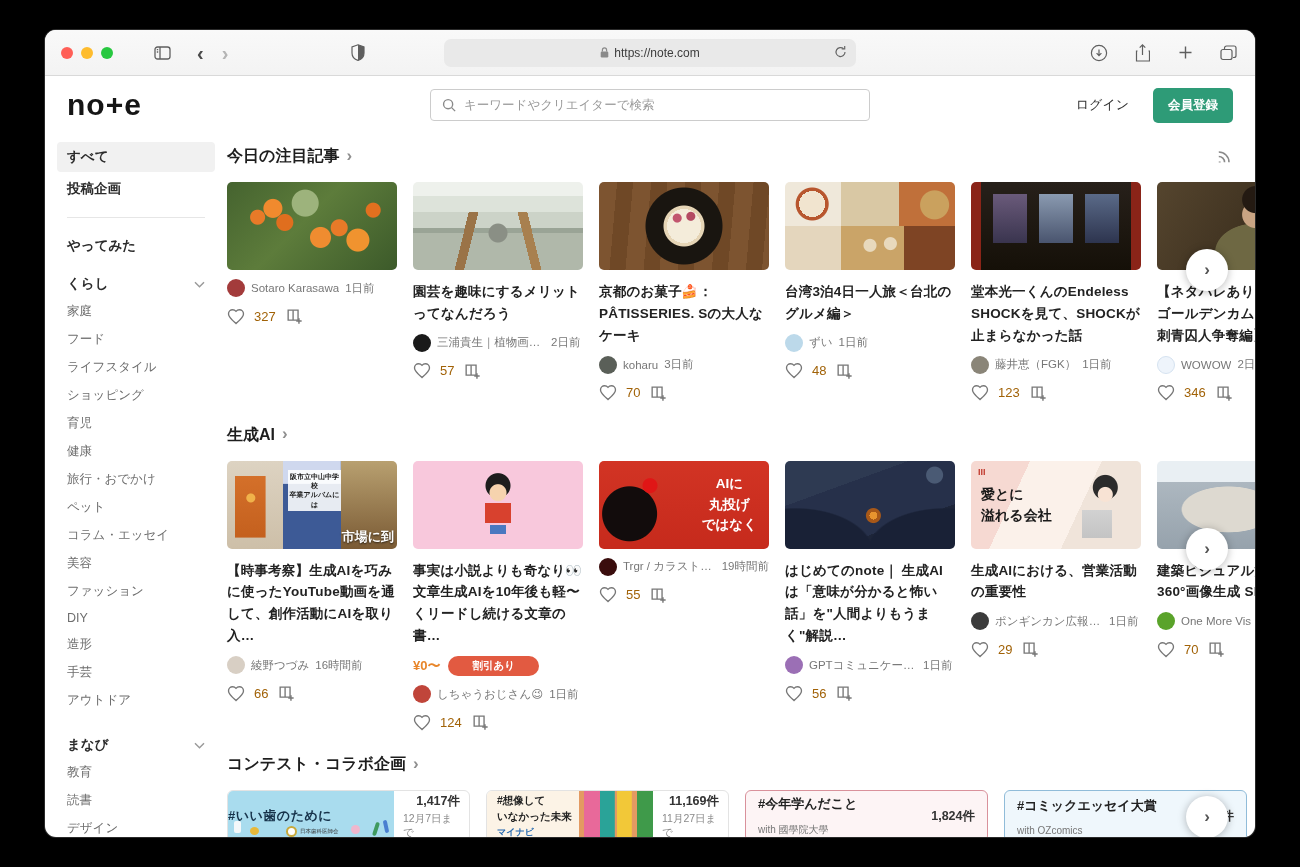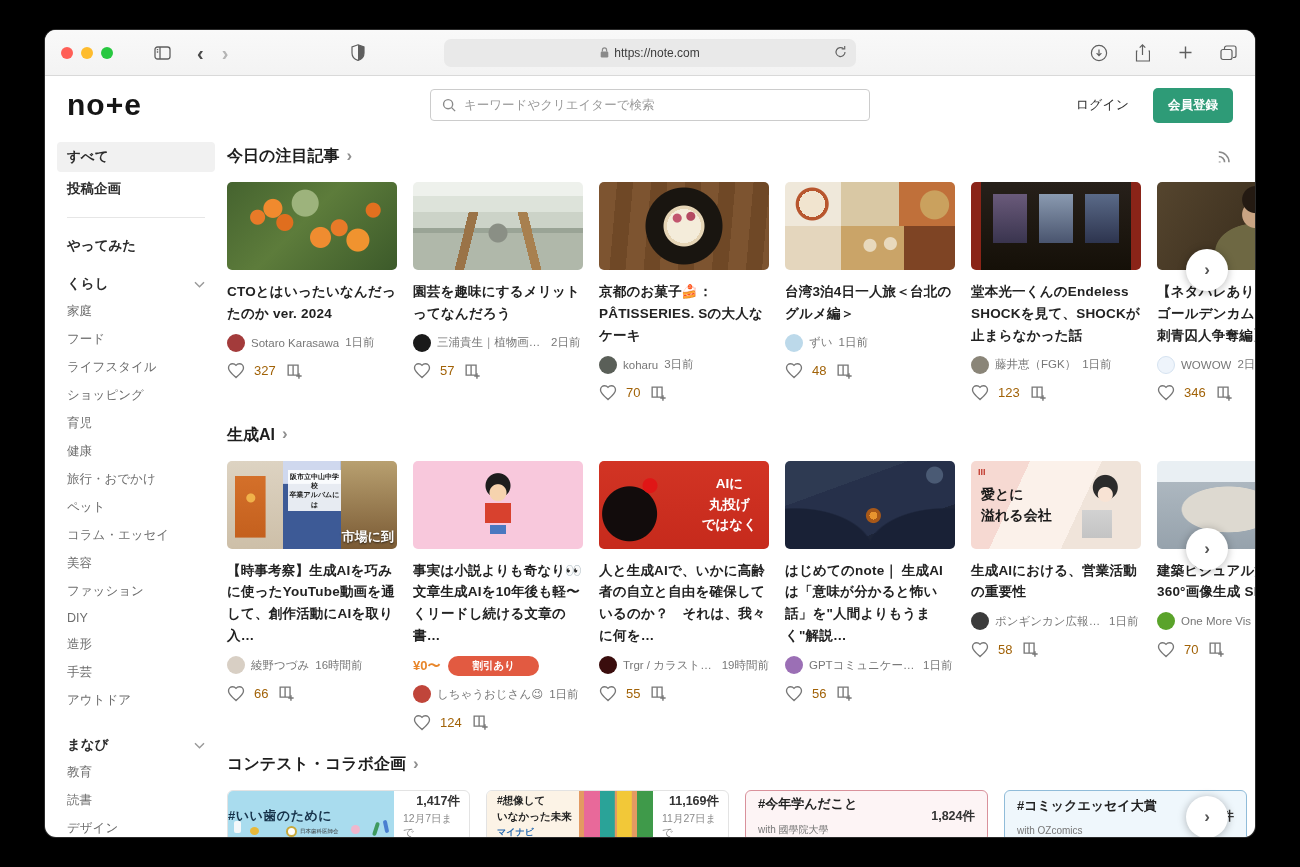--- a/index.html
+++ b/index.html
@@ -311,21 +311,20 @@
             <svg width="16" height="16" viewBox="0 0 18 18" fill="none" stroke="#8a8a8a" stroke-width="1.8">
                 <path d="M3 15.5a0.2 0.2 0 1 0 0.01 0" fill="#8a8a8a"></path>
                 <path d="M2 9.5a6.5 6.5 0 0 1 6.5 6.5"></path>
                 <path d="M2 4.5A11.5 11.5 0 0 1 13.5 16"></path>
               </svg>
           </span>
         </div>
         <div class="cards">
           <article class="card">
             <div class="thumb th-flowers"></div>
-            <h3 class="card-title">CTOとはいったいなんだったのか ver. 2024</h3>
             <div class="meta">
                 <span class="avatar" style="background:#a33b3b"></span>
                 <span class="author">Sotaro Karasawa</span>
                 <span>1日前</span>
               </div>
             <div class="likes">
                 <svg width="18" height="17" viewBox="0 0 24 22" fill="none" stroke="#777" stroke-width="1.8">
                   <path d="M12 20.3 10.55 19C5.4 14.36 2 11.28 2 7.5 2 4.42 4.42 2 7.5 2c1.74 0 3.41.81 4.5 2.09C13.09 2.81 14.76 2 16.5 2 19.58 2 22 4.42 22 7.5c0 3.78-3.4 6.86-8.55 11.5L12 20.3z"></path>
                 </svg>
                 <span class="like-count">327</span>
@@ -493,21 +492,20 @@
                   <path d="M15.5 12.5v6M12.5 15.5h6" stroke-width="1.6"></path>
                 </svg>
               </div>
           </article>
           <article class="card">
             <div class="thumb th-redcat">
               <span class="redcat-text">AIに
 丸投げ
 ではなく</span>
             </div>
-            <h3 class="card-title">人と生成AIで、いかに高齢者の自立と自由を確保しているのか？　それは、我々に何を…</h3>
             <div class="meta">
                 <span class="avatar" style="background:#3a0d0d"></span>
                 <span class="author">Trgr / カラストラガラ …</span>
                 <span>19時間前</span>
               </div>
             <div class="likes">
                 <svg width="18" height="17" viewBox="0 0 24 22" fill="none" stroke="#777" stroke-width="1.8">
                   <path d="M12 20.3 10.55 19C5.4 14.36 2 11.28 2 7.5 2 4.42 4.42 2 7.5 2c1.74 0 3.41.81 4.5 2.09C13.09 2.81 14.76 2 16.5 2 19.58 2 22 4.42 22 7.5c0 3.78-3.4 6.86-8.55 11.5L12 20.3z"></path>
                 </svg>
                 <span class="like-count">55</span>
@@ -547,21 +545,21 @@
             <h3 class="card-title">生成AIにおける、営業活動の重要性</h3>
             <div class="meta">
                 <span class="avatar" style="background:#3b3b3b"></span>
                 <span class="author">ポンギンカン広報 まりあ</span>
                 <span>1日前</span>
               </div>
             <div class="likes">
                 <svg width="18" height="17" viewBox="0 0 24 22" fill="none" stroke="#777" stroke-width="1.8">
                   <path d="M12 20.3 10.55 19C5.4 14.36 2 11.28 2 7.5 2 4.42 4.42 2 7.5 2c1.74 0 3.41.81 4.5 2.09C13.09 2.81 14.76 2 16.5 2 19.58 2 22 4.42 22 7.5c0 3.78-3.4 6.86-8.55 11.5L12 20.3z"></path>
                 </svg>
-                <span class="like-count">58</span>
+                <span class="like-count">29</span>
                 <svg width="18" height="18" viewBox="0 0 20 20" fill="none" stroke="#777" stroke-width="1.5">
                   <path d="M3.5 3.5h11v11h-11z"></path>
                   <path d="M9 3.5v11"></path>
                   <path d="M15.5 12.5v6M12.5 15.5h6" stroke-width="1.6"></path>
                 </svg>
               </div>
           </article>
           <article class="card">
             <div class="thumb th-bldg">
               

